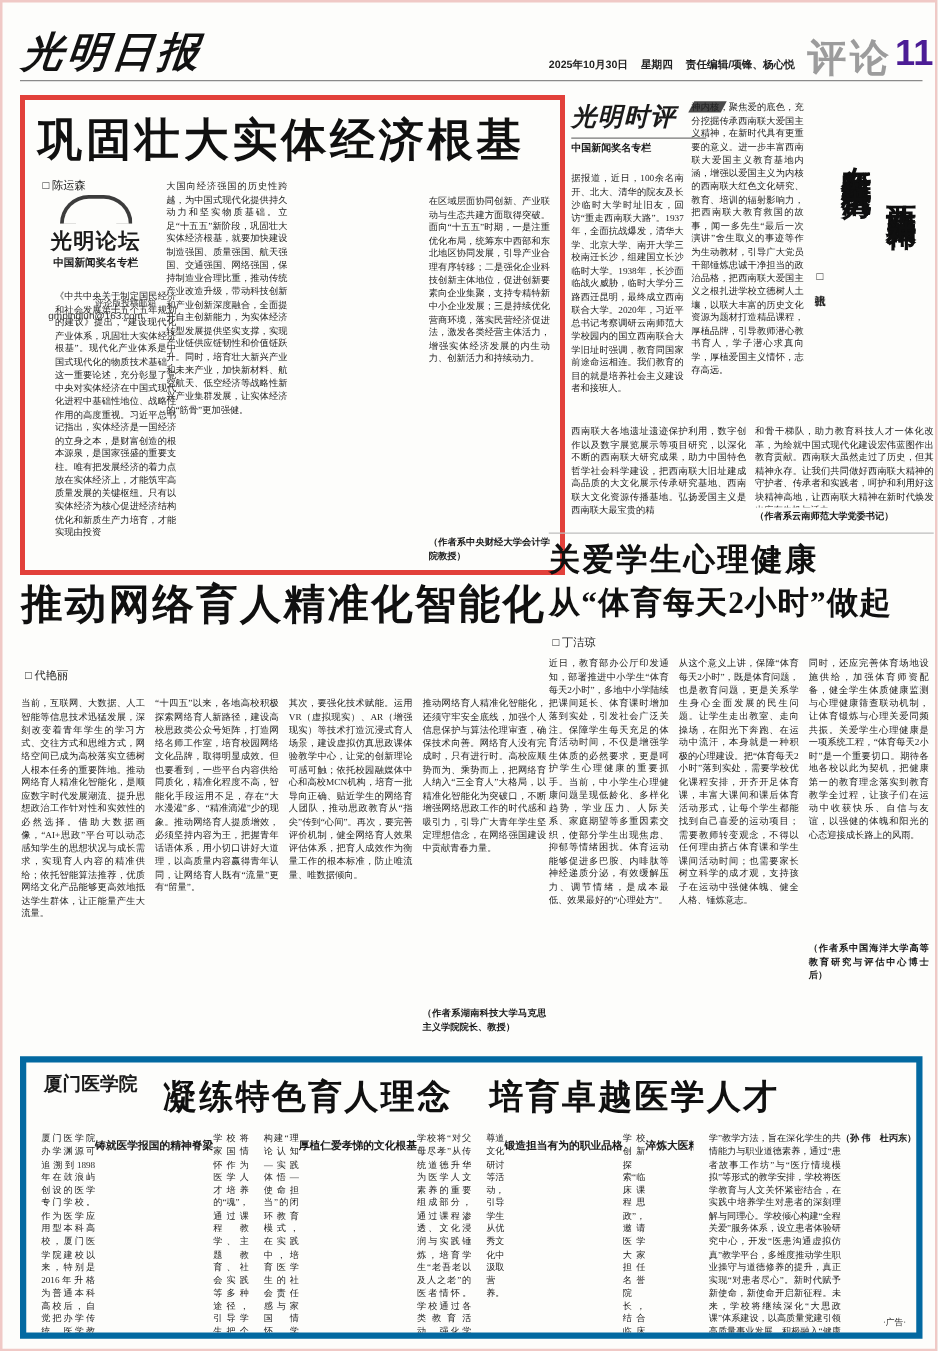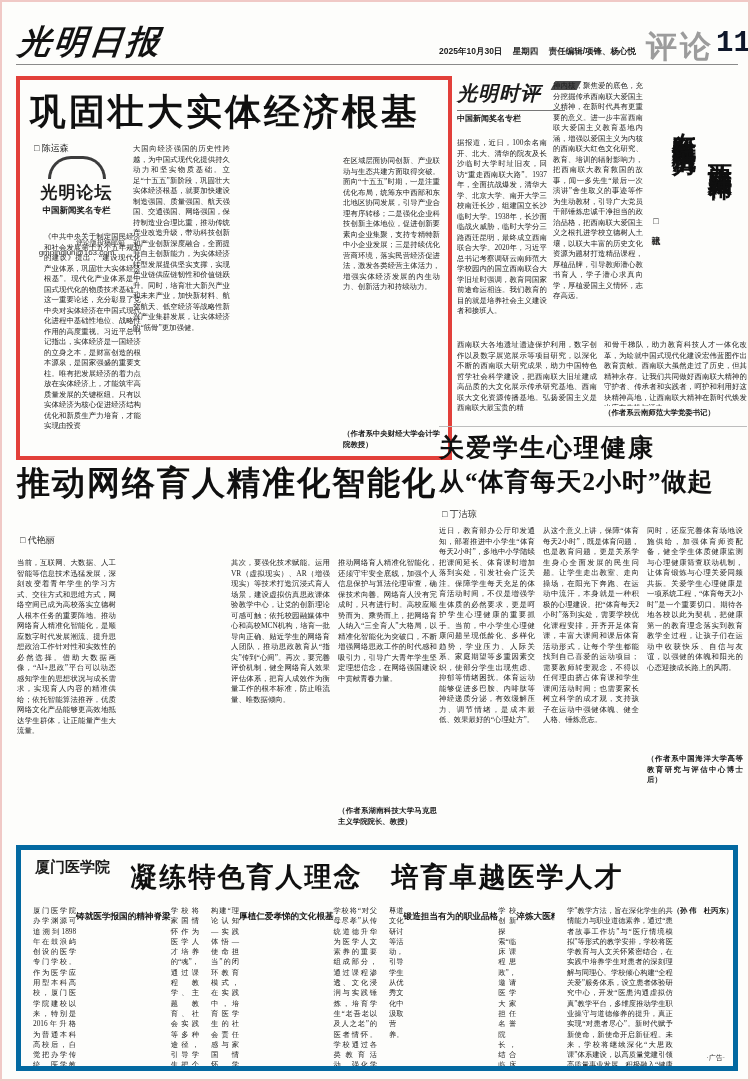--- a/index.html
+++ b/index.html
@@ -8,22 +8,22 @@
          font-family:"Liberation Serif","DejaVu Serif",serif;color:#1b1b1b;}
   .abs{position:absolute;}
   
   .masthead{left:16px;top:18px;font-size:33px;font-weight:bold;font-style:italic;
             transform:skewX(-6deg);letter-spacing:3px;color:#121212;}
   .dateline{right:112px;top:44px;font-size:8.5px;font-weight:bold;color:#222;
             font-family:"Liberation Sans","DejaVu Sans",sans-serif;white-space:nowrap;}
   .dateline span{margin-left:8px;}
   .section-label{left:644px;top:24px;font-size:31px;font-weight:bold;color:#9c9c9c;
                  letter-spacing:3px;}
-  .page-num{left:714px;top:25px;font-size:29px;font-weight:bold;color:#0f172a;
-            font-family:Liberation Mono, monospace;}
+  .page-num{left:714px;top:25px;font-size:29px;font-weight:bold;color:#4c1d95;
+            font-family:Liberation Sans, sans-serif;}
   .header-rule{left:14px;top:62px;width:722px;height:1px;background:#8a8a8a;}
   
   .c{position:absolute;overflow:hidden;text-align:justify;
      font-size:7.4px;line-height:10.5px;color:#1c1c1c;}
   .sig{position:absolute;font-size:7.4px;line-height:10.5px;font-weight:bold;
        background:#fdfdfb;text-align:justify;}
   .byline{position:absolute;font-size:9px;color:#222;}
   
   .redbox{left:14px;top:74px;width:436px;height:384px;border:4px solid #e2403a;
           box-sizing:border-box;background:#fdfdfb;}
@@ -130,20 +130,21 @@
 
   <div class="c" style="left:437px;top:524px;width:96px;height:268px;">近日，教育部办公厅印发通知，部署推进中小学生“体育每天2小时”，多地中小学陆续把课间延长、体育课时增加落到实处，引发社会广泛关注。保障学生每天充足的体育活动时间，不仅是增强学生体质的必然要求，更是呵护学生心理健康的重要抓手。当前，中小学生心理健康问题呈现低龄化、多样化趋势，学业压力、人际关系、家庭期望等多重因素交织，使部分学生出现焦虑、抑郁等情绪困扰。体育运动能够促进多巴胺、内啡肽等神经递质分泌，有效缓解压力、调节情绪，是成本最低、效果最好的“心理处方”。</div>
   <div class="c" style="left:541px;top:524px;width:96px;height:268px;">从这个意义上讲，保障“体育每天2小时”，既是体育问题，也是教育问题，更是关系学生身心全面发展的民生问题。让学生走出教室、走向操场，在阳光下奔跑、在运动中流汗，本身就是一种积极的心理建设。把“体育每天2小时”落到实处，需要学校优化课程安排，开齐开足体育课，丰富大课间和课后体育活动形式，让每个学生都能找到自己喜爱的运动项目；需要教师转变观念，不得以任何理由挤占体育课和学生课间活动时间；也需要家长树立科学的成才观，支持孩子在运动中强健体魄、健全人格、锤炼意志。</div>
   <div class="c" style="left:645px;top:524px;width:96px;height:228px;">同时，还应完善体育场地设施供给，加强体育师资配备，健全学生体质健康监测与心理健康筛查联动机制，让体育锻炼与心理关爱同频共振。关爱学生心理健康是一项系统工程，“体育每天2小时”是一个重要切口。期待各地各校以此为契机，把健康第一的教育理念落实到教育教学全过程，让孩子们在运动中收获快乐、自信与友谊，以强健的体魄和阳光的心态迎接成长路上的风雨。</div>
   <div class="sig" style="left:645px;top:752px;width:96px;">（作者系中国海洋大学高等教育研究与评估中心博士后）</div>
 
   <div class="abs a4-title">推动网络育人精准化智能化</div>
   <div class="byline" style="left:18px;top:532px;">□ 代艳丽</div>
 
   <div class="c" style="left:15px;top:556px;width:99px;height:280px;">当前，互联网、大数据、人工智能等信息技术迅猛发展，深刻改变着青年学生的学习方式、交往方式和思维方式，网络空间已成为高校落实立德树人根本任务的重要阵地。推动网络育人精准化智能化，是顺应数字时代发展潮流、提升思想政治工作针对性和实效性的必然选择。借助大数据画像，“AI+思政”平台可以动态感知学生的思想状况与成长需求，实现育人内容的精准供给；依托智能算法推荐，优质网络文化产品能够更高效地抵达学生群体，让正能量产生大流量。</div>
+  <div class="c" style="left:122px;top:556px;width:99px;height:280px;">“十四五”以来，各地高校积极探索网络育人新路径，建设高校思政类公众号矩阵，打造网络名师工作室，培育校园网络文化品牌，取得明显成效。但也要看到，一些平台内容供给同质化，精准化程度不高，智能化手段运用不足，存在“大水漫灌”多、“精准滴灌”少的现象。推动网络育人提质增效，必须坚持内容为王，把握青年话语体系，用小切口讲好大道理，以高质量内容赢得青年认同，让网络育人既有“流量”更有“留量”。</div>
   <div class="c" style="left:229px;top:556px;width:99px;height:280px;">其次，要强化技术赋能。运用VR（虚拟现实）、AR（增强现实）等技术打造沉浸式育人场景，建设虚拟仿真思政课体验教学中心，让党的创新理论可感可触；依托校园融媒体中心和高校MCN机构，培育一批导向正确、贴近学生的网络育人团队，推动思政教育从“指尖”传到“心间”。再次，要完善评价机制，健全网络育人效果评估体系，把育人成效作为衡量工作的根本标准，防止唯流量、唯数据倾向。</div>
   <div class="c" style="left:336px;top:556px;width:99px;height:248px;">推动网络育人精准化智能化，还须守牢安全底线，加强个人信息保护与算法伦理审查，确保技术向善。网络育人没有完成时，只有进行时。高校应顺势而为、乘势而上，把网络育人纳入“三全育人”大格局，以精准化智能化为突破口，不断增强网络思政工作的时代感和吸引力，引导广大青年学生坚定理想信念，在网络强国建设中贡献青春力量。</div>
   <div class="sig" style="left:336px;top:804px;width:99px;">（作者系湖南科技大学马克思主义学院院长、教授）</div>
 
   <div class="abs adbox">
     <div class="abs ad-org">厦门医学院</div>
     <div class="abs ad-headline">凝练特色育人理念　培育卓越医学人才</div>
 
     <div class="ad-col" style="left:12px;">
       <div class="t">厦门医学院办学渊源可追溯到1898年在鼓浪屿创设的医学专门学校。作为医学应用型本科高校，厦门医学院建校以来，特别是2016年升格为普通本科高校后，自觉把办学传统、医学教育规律与时代要求相结合，凝练出“对国家尽忠、对单位尽责、对患者尽心”，精心构建起以“大医政策”为支撑的全过程育人新体系，为新时代医药卫生人才培养提供了借鉴。</div>

